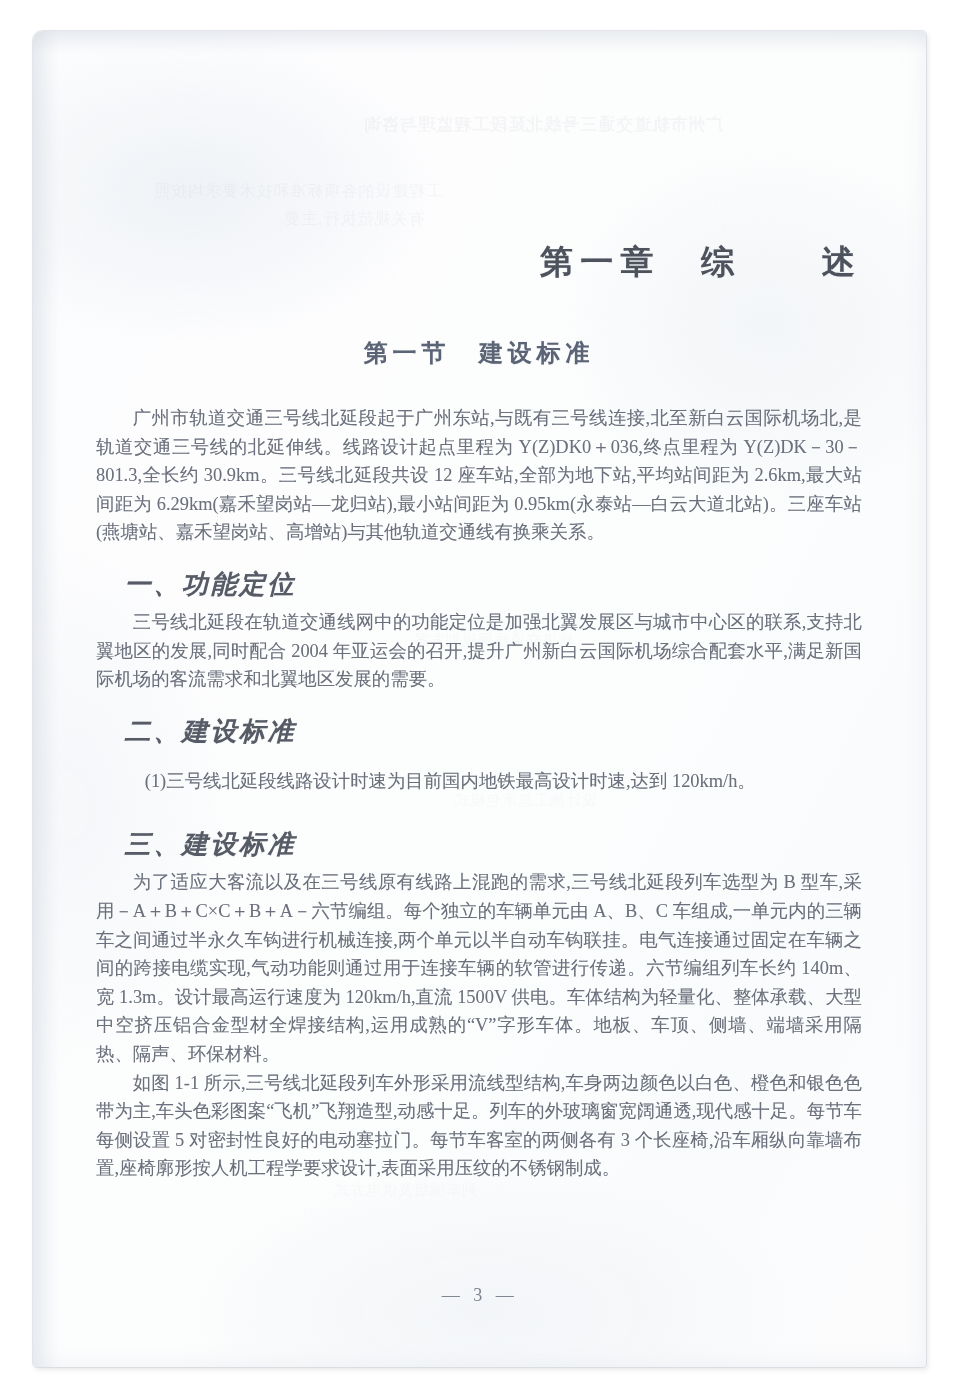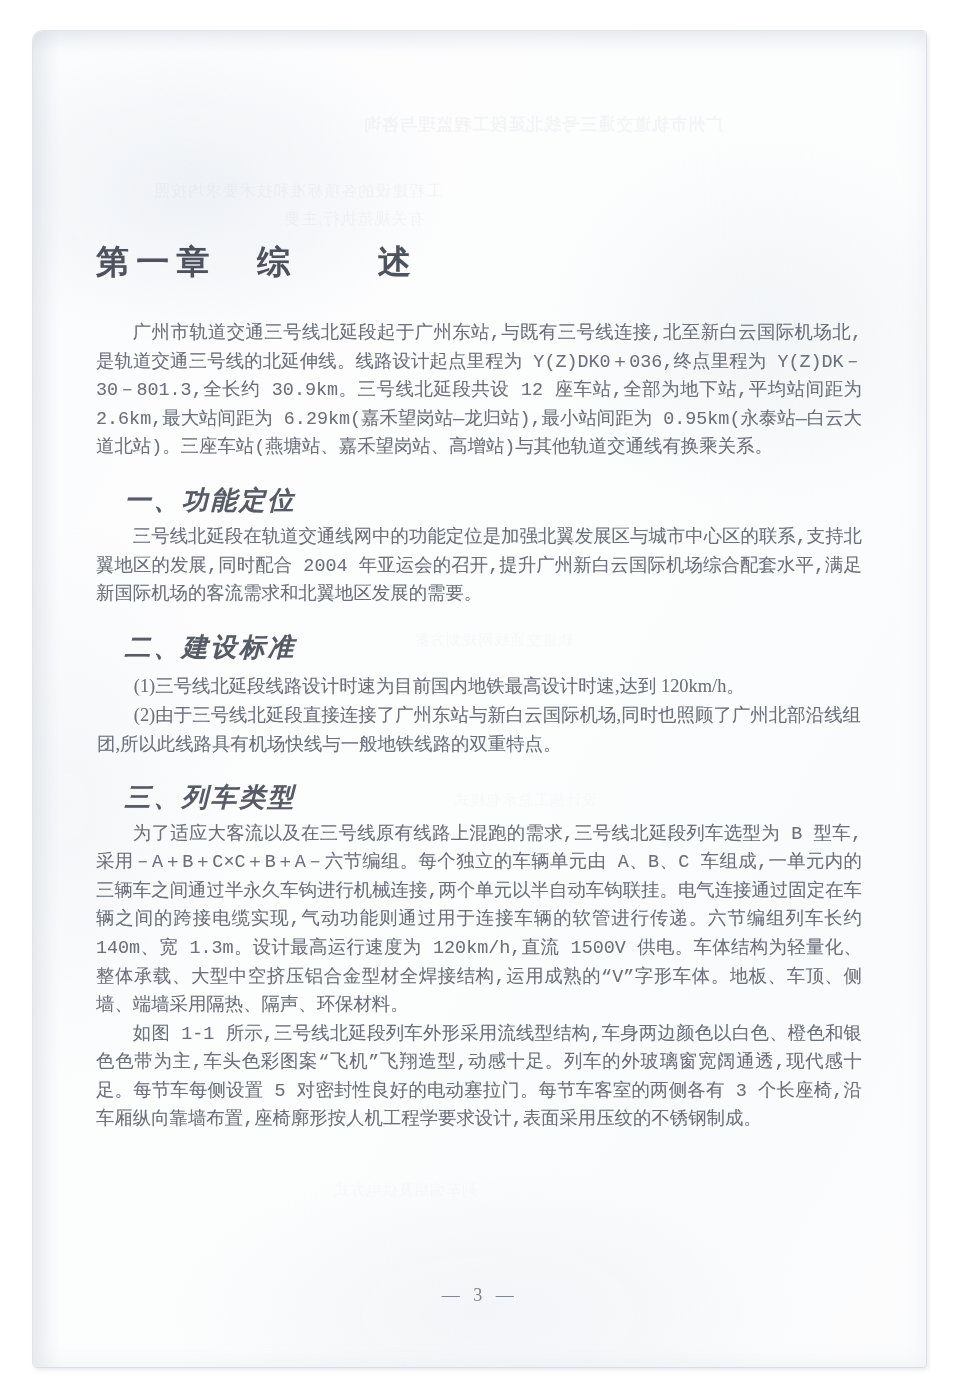--- a/index.html
+++ b/index.html
@@ -81,21 +81,21 @@
     position: absolute;
     left: 96px;
     top: 31px;
     width: 766px;
     height: 1320px;
   }
 
   #chapter-title {
     margin: 0;
     padding-top: 209px;
-    text-align: left;
+    text-align: right;
     font-size: 33px;
     font-weight: 700;
     color: #4d525d;
     letter-spacing: 0.22em;
     font-family: "Liberation Sans", "DejaVu Sans", sans-serif;
     text-shadow: 0 0 1px rgba(110,118,132,0.35);
   }
 
   #section-title {
     margin: 0;
@@ -110,21 +110,21 @@
   }
 
   .body-para {
     margin: 0;
     font-size: 18.4px;
     line-height: 28.6px;
     color: #6b707c;
     text-align: justify;
     text-justify: inter-ideograph;
     text-indent: 2em;
-    font-family: Liberation Mono, monospace;
+    font-family: Liberation Serif, serif;
     text-shadow: 0 0 0.6px rgba(130,138,152,0.30);
   }
 
   #para-intro { padding-top: 35px; }
 
   
   .sub-heading {
     margin: 0;
     padding-top: 20px;
     padding-bottom: 6px;
@@ -132,21 +132,21 @@
     font-size: 26px;
     font-weight: 700;
     color: #565b66;
     font-family: "DejaVu Serif", "Liberation Serif", serif;
     font-style: italic;
     letter-spacing: 0.10em;
     text-shadow: 0 0 0.7px rgba(120,128,142,0.45);
   }
 
   .list-para {
-    margin: 1px;
+    margin: 12px;
     font-size: 18.4px;
     line-height: 28.6px;
     color: #6b707c;
     text-align: justify;
     text-justify: inter-ideograph;
     text-indent: 2em;
     font-family: "Liberation Serif", "DejaVu Serif", serif;
     text-shadow: 0 0 0.6px rgba(130,138,152,0.30);
   }
 
@@ -203,31 +203,31 @@
     <div class="bleed-layer" id="bleed-6">列车编组及供电方式</div>
   </div>
 
   <div id="spine-shade"></div>
   <div id="top-shade"></div>
 
   <div id="text-body">
 
     <h1 id="chapter-title">第一章　综　　述</h1>
 
+    <h2 id="section-title">第一节　建设标准</h2>
 
     <p class="body-para" id="para-intro">广州市轨道交通三号线北延段起于广州东站,与既有三号线连接,北至新白云国际机场北,是轨道交通三号线的北延伸线。线路设计起点里程为 Y(Z)DK0＋036,终点里程为 Y(Z)DK－30－801.3,全长约 30.9km。三号线北延段共设 12 座车站,全部为地下站,平均站间距为 2.6km,最大站间距为 6.29km(嘉禾望岗站—龙归站),最小站间距为 0.95km(永泰站—白云大道北站)。三座车站(燕塘站、嘉禾望岗站、高增站)与其他轨道交通线有换乘关系。</p>
 
     <h3 class="sub-heading">一、功能定位</h3>
     <p class="body-para">三号线北延段在轨道交通线网中的功能定位是加强北翼发展区与城市中心区的联系,支持北翼地区的发展,同时配合 2004 年亚运会的召开,提升广州新白云国际机场综合配套水平,满足新国际机场的客流需求和北翼地区发展的需要。</p>
 
     <h3 class="sub-heading">二、建设标准</h3>
     <p class="list-para">(1)三号线北延段线路设计时速为目前国内地铁最高设计时速,达到 120km/h。</p>
-    <p class="list-para">(2)由于三号线北延段直接连接了广州东站与新白云国际机场,同时也照顾了广州北部沿线组团,所以此线路具有机场快线与一般地铁线路的双重特点。</p>
-
-    <h3 class="sub-heading">三、列车类型</h3>
+
+    <h3 class="sub-heading">三、建设标准</h3>
     <p class="body-para">为了适应大客流以及在三号线原有线路上混跑的需求,三号线北延段列车选型为 B 型车,采用－A＋B＋C×C＋B＋A－六节编组。每个独立的车辆单元由 A、B、C 车组成,一单元内的三辆车之间通过半永久车钩进行机械连接,两个单元以半自动车钩联挂。电气连接通过固定在车辆之间的跨接电缆实现,气动功能则通过用于连接车辆的软管进行传递。六节编组列车长约 140m、宽 1.3m。设计最高运行速度为 120km/h,直流 1500V 供电。车体结构为轻量化、整体承载、大型中空挤压铝合金型材全焊接结构,运用成熟的“V”字形车体。地板、车顶、侧墙、端墙采用隔热、隔声、环保材料。</p>
     <p class="body-para">如图 1-1 所示,三号线北延段列车外形采用流线型结构,车身两边颜色以白色、橙色和银色色带为主,车头色彩图案“飞机”飞翔造型,动感十足。列车的外玻璃窗宽阔通透,现代感十足。每节车每侧设置 5 对密封性良好的电动塞拉门。每节车客室的两侧各有 3 个长座椅,沿车厢纵向靠墙布置,座椅廓形按人机工程学要求设计,表面采用压纹的不锈钢制成。</p>
 
   </div>
 
   <div id="page-folio">— 3 —</div>
 
 </div>
 
 </body></html>

